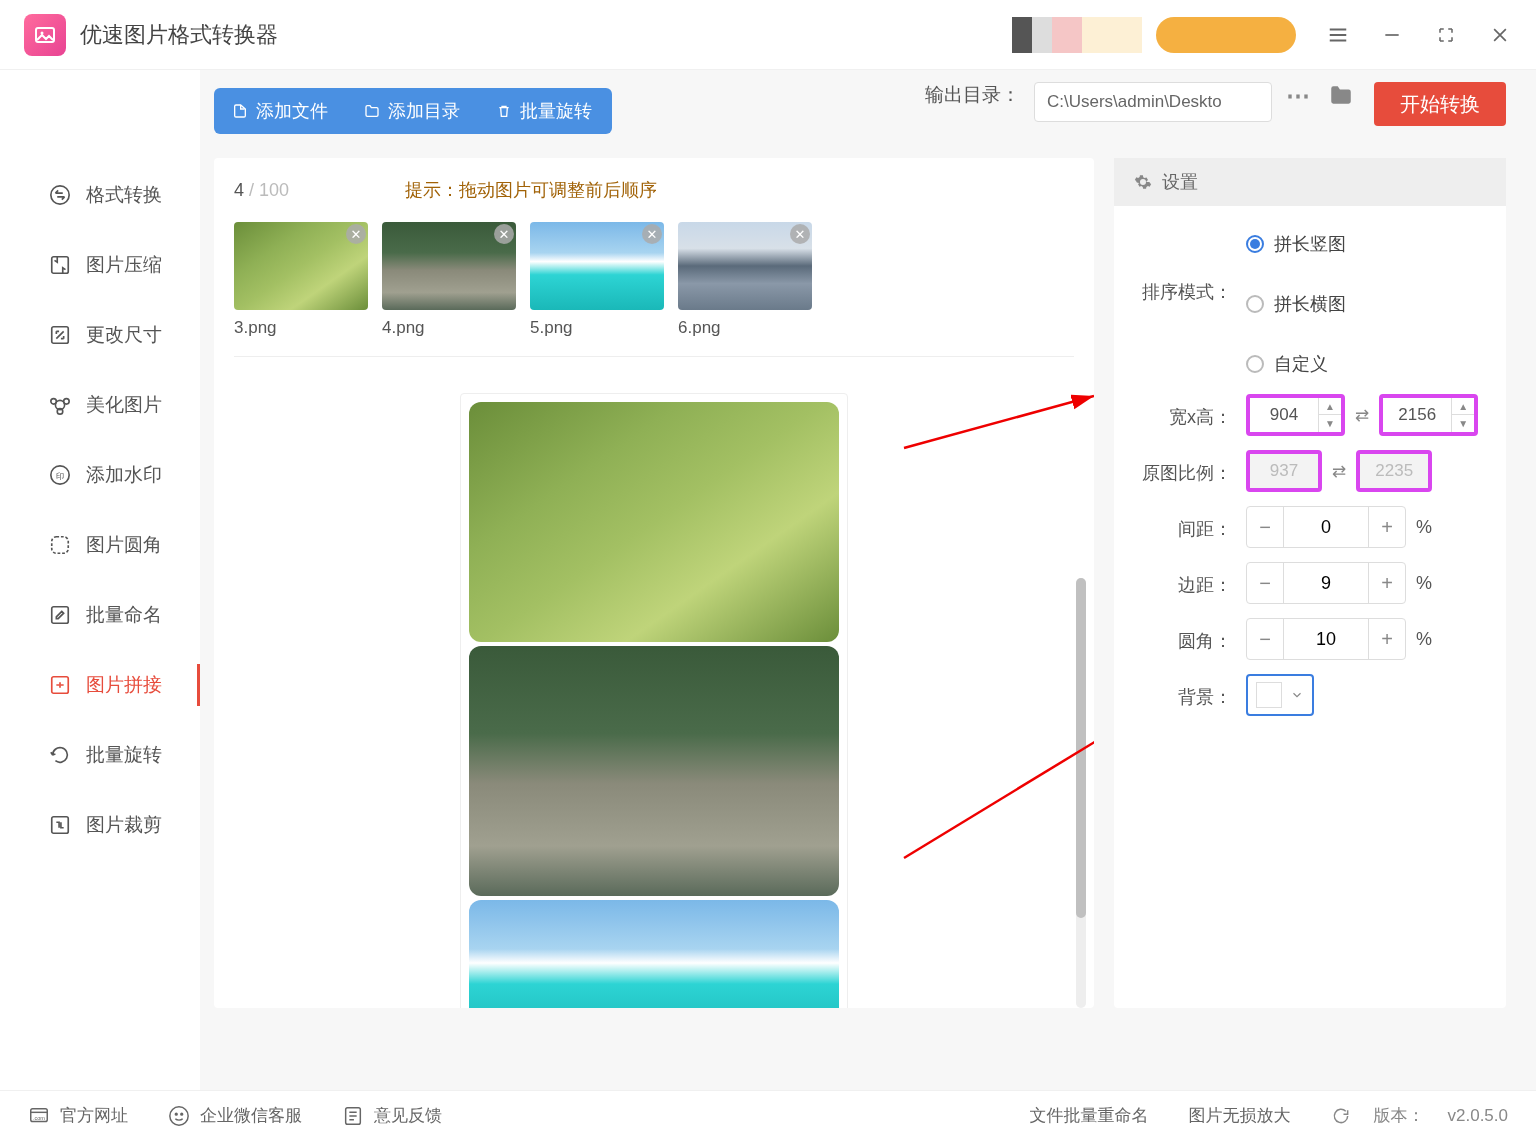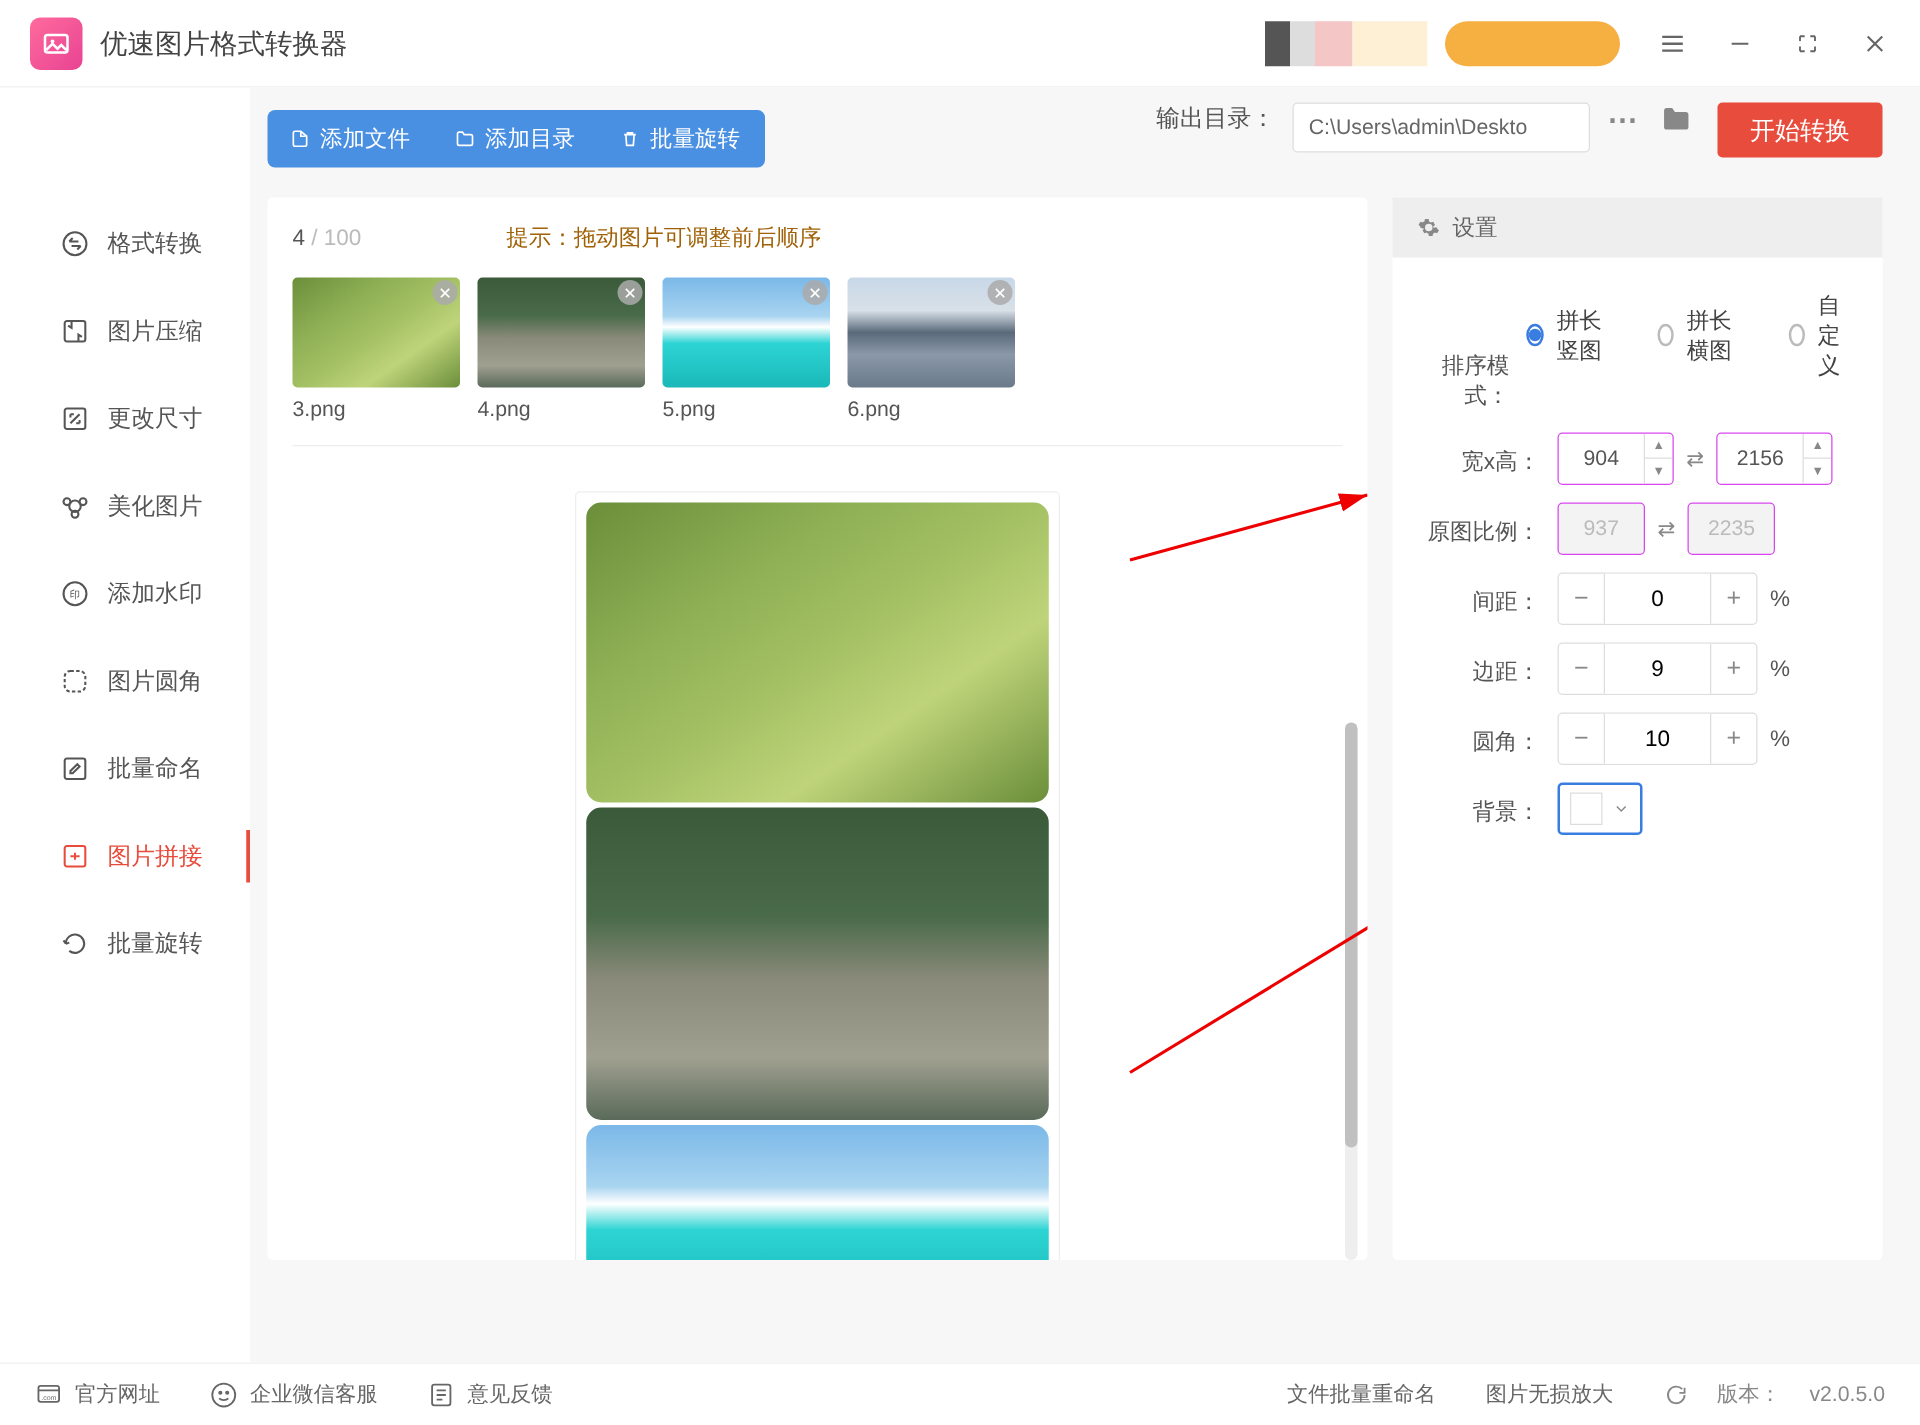--- a/index.html
+++ b/index.html
@@ -44,28 +44,28 @@
 .pimg:last-child{margin-bottom:0}
 .scrolltrack{position:absolute;right:8px;top:420px;width:10px;height:430px;background:#eee;border-radius:5px}
 .scrollthumb{width:10px;height:340px;background:#c0c0c0;border-radius:5px}
 .arrow1{position:absolute;top:230px;right:-20px;pointer-events:none}
 .arrow2{position:absolute;top:550px;right:-60px;pointer-events:none}
 .rpanel{width:392px;background:#fff;border-radius:4px;margin-right:14px;padding-bottom:20px;height:850px;margin-top:70px}
 .rhdr{background:#eee;height:48px;display:flex;align-items:center;padding-left:20px;gap:10px;color:#666;font-size:18px}
 .rbody{padding:26px 18px}
 .srow{display:flex;align-items:flex-start;margin-bottom:18px}
 .slabel{width:100px;text-align:right;color:#555;font-size:18px;padding-top:4px}
-.radios{display:flex;flex-direction:row;gap:36px;margin-left:14px}
+.radios{display:flex;flex-direction:column;gap:36px;margin-left:14px}
 .radio{display:flex;align-items:center;gap:10px;font-size:18px;color:#444;cursor:pointer}
 .rdot{width:18px;height:18px;border:2px solid #bbb;border-radius:50%;display:flex;align-items:center;justify-content:center}
 .rdot.sel{border-color:#3a7de0}
 .rdot.sel::after{content:"";width:10px;height:10px;background:#3a7de0;border-radius:50%}
 .drow{display:flex;align-items:center;margin-bottom:14px}
 .dims{display:flex;align-items:center;gap:10px;margin-left:14px}
-.spinbox{display:flex;border:1px solid #d946ef;border-radius:4px;overflow:hidden;height:42px}
+.spinbox{display:flex;border:4px solid #d946ef;border-radius:4px;overflow:hidden;height:42px}
 .spinbox.dis{background:#f3f3f3}
 .spininput{width:68px;border:none;text-align:center;font-size:17px;color:#555;outline:none;background:transparent}
 .spinbox.dis .spininput{color:#bbb}
 .spinbtns{display:flex;flex-direction:column;border-left:1px solid #ddd}
 .spb{width:22px;height:21px;display:flex;align-items:center;justify-content:center;font-size:10px;color:#888;cursor:pointer}
 .spb:first-child{border-bottom:1px solid #ddd}
 .swapicon{color:#888}
 .numrow{display:flex;align-items:center;margin-bottom:14px}
 .numctrl{display:flex;border:1px solid #ddd;border-radius:4px;height:42px;margin-left:14px}
 .nbtn{width:36px;display:flex;align-items:center;justify-content:center;font-size:20px;color:#888;cursor:pointer}
@@ -206,20 +206,29 @@
         <span>图片拼接</span>
       </div>
     <div class="sbitem">
         <span class="sbicon">
           <svg width="22" height="22" viewBox="0 0 24 24" fill="none" stroke="currentColor" stroke-width="1.8">
             <path d="M4 12a8 8 0 1 1 3 6.2M4 12l-2-3M4 12l3-1"></path>
           </svg>
         </span>
         <span>批量旋转</span>
       </div>
+    <div class="sbitem">
+        <span class="sbicon">
+          <svg width="22" height="22" viewBox="0 0 24 24" fill="none" stroke="currentColor" stroke-width="1.8">
+            <rect x="3" y="3" width="18" height="18" rx="2"></rect>
+            <path d="M8 9h3v6M16 15h-3V9"></path>
+          </svg>
+        </span>
+        <span>图片裁剪</span>
+      </div>
   </div>
 
   <div class="main">
     <div class="left">
       <div class="toolbar">
         <div class="tlbtn">
             <svg width="16" height="16" viewBox="0 0 24 24" fill="none" stroke="#fff" stroke-width="2">
               <path d="M13 3H6a2 2 0 0 0-2 2v14a2 2 0 0 0 2 2h12a2 2 0 0 0 2-2V9z"></path>
               <path d="M13 3v6h6"></path>
             </svg>

